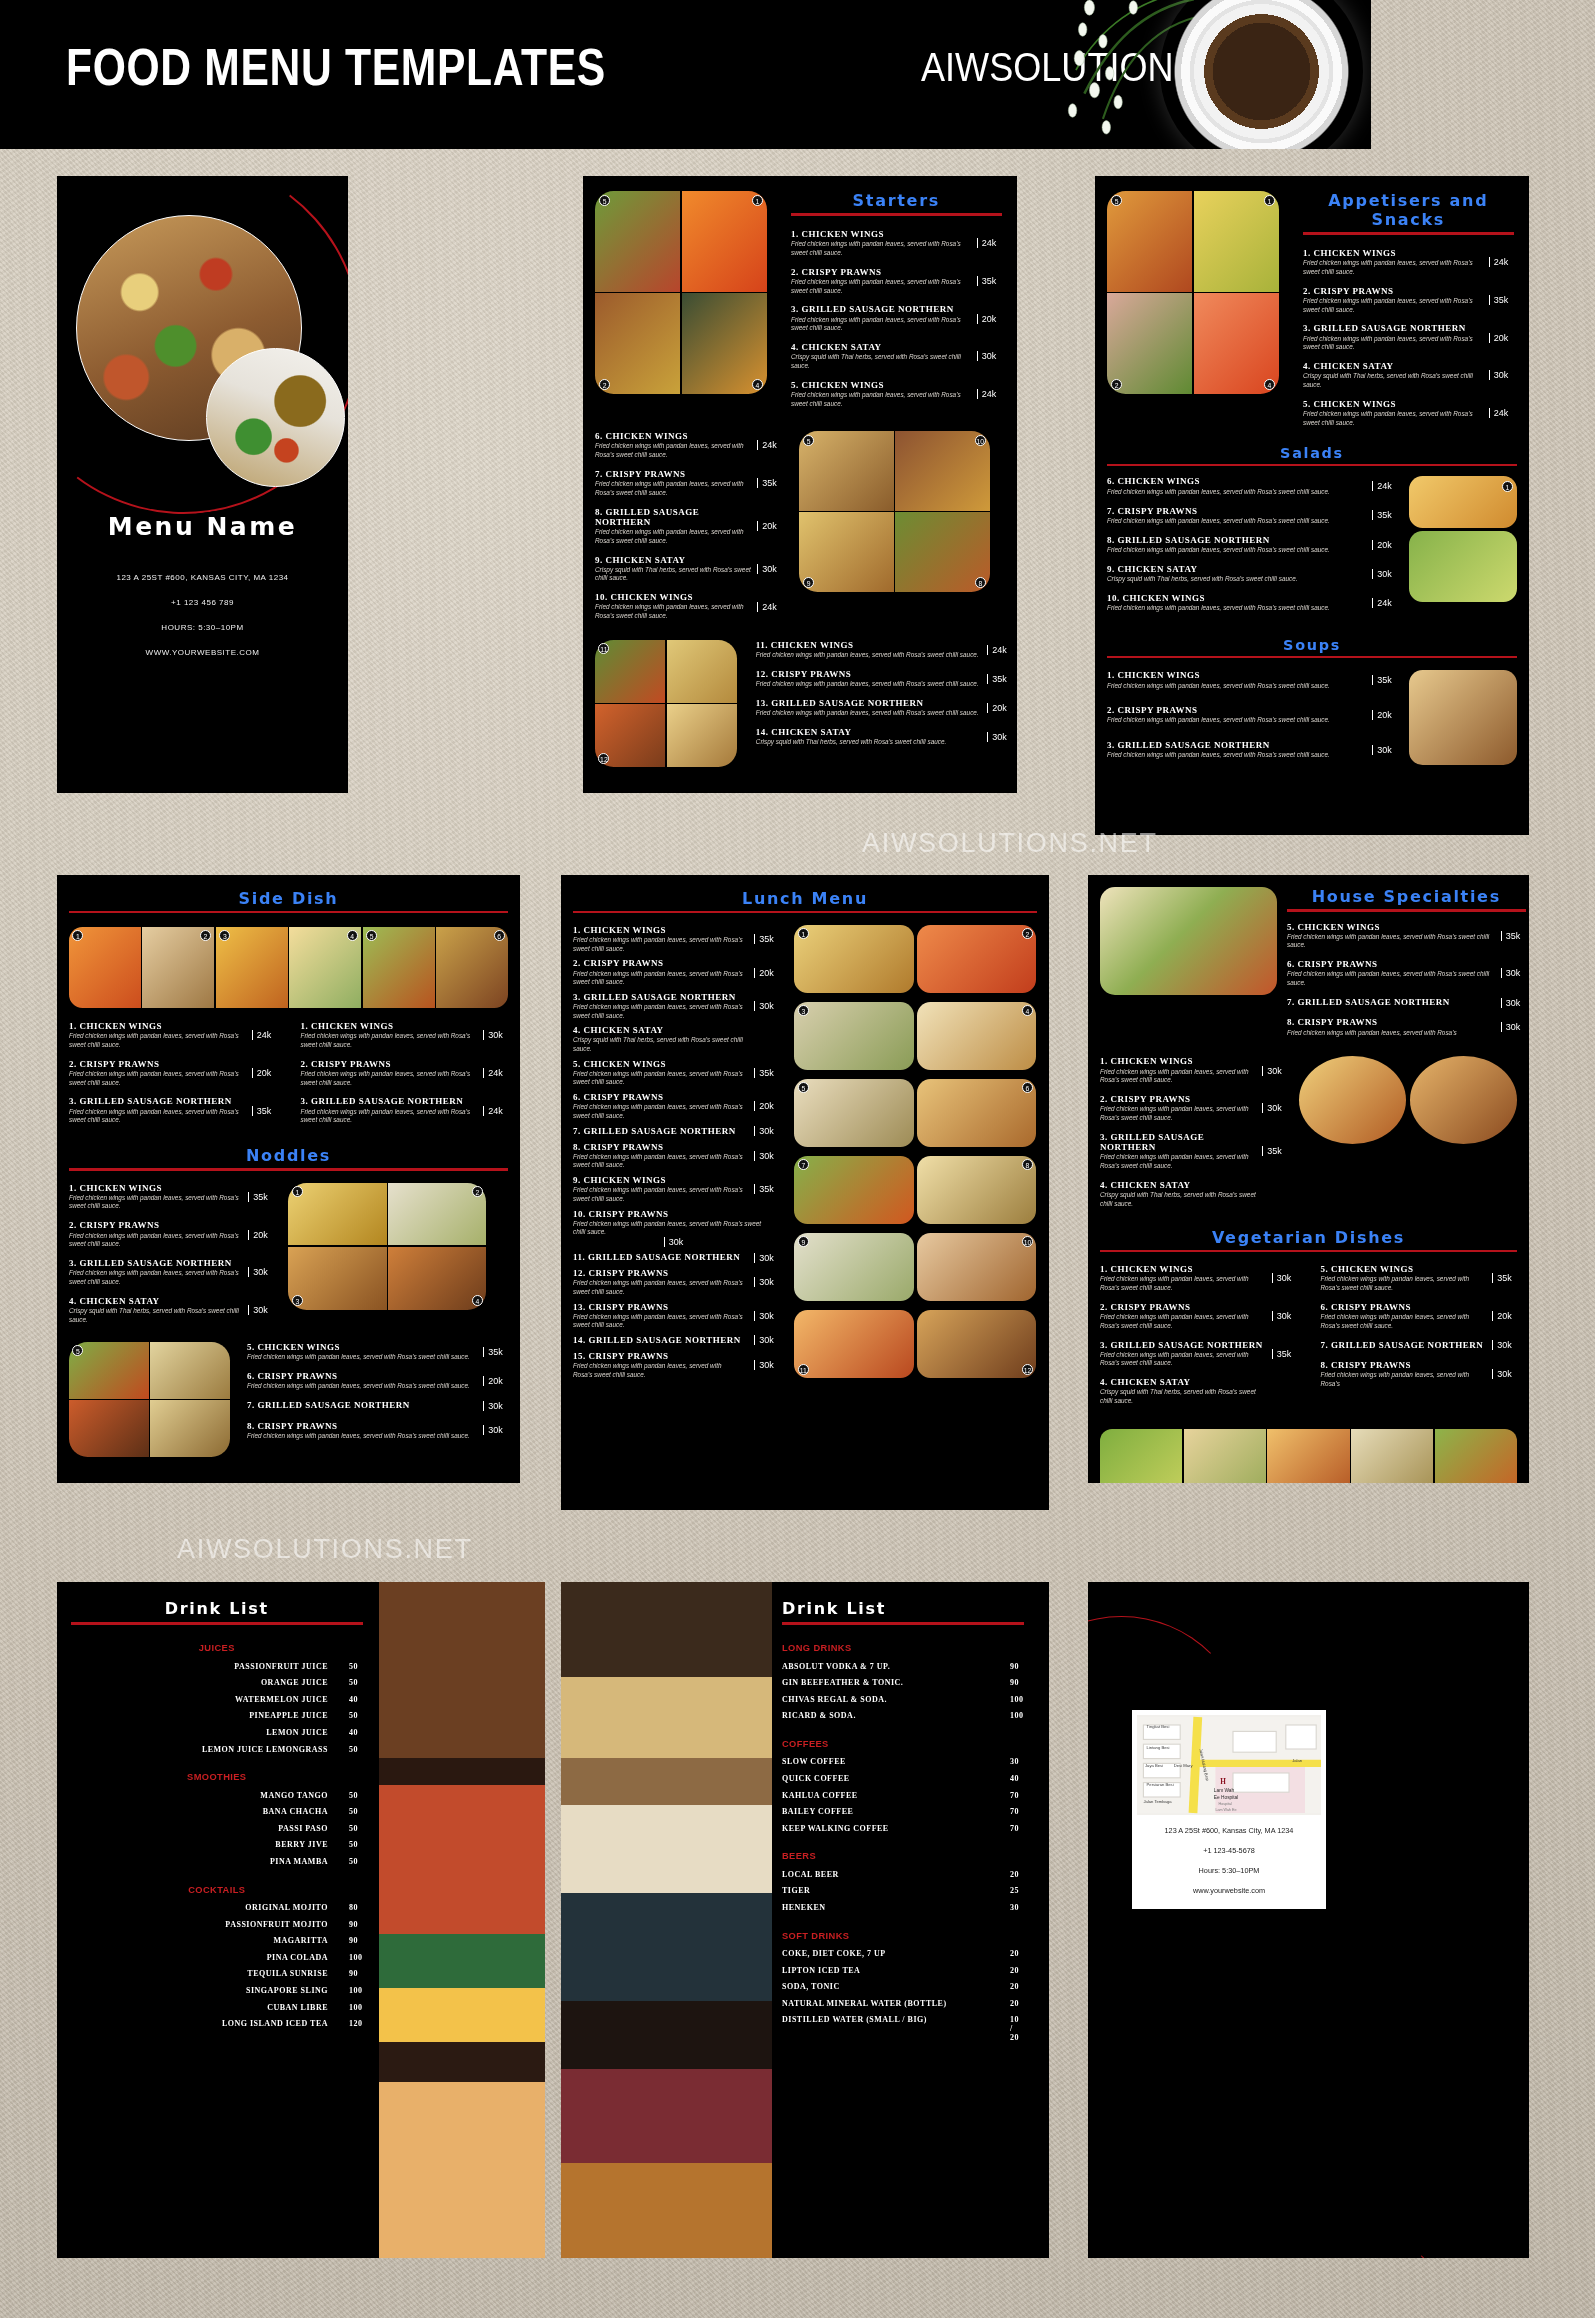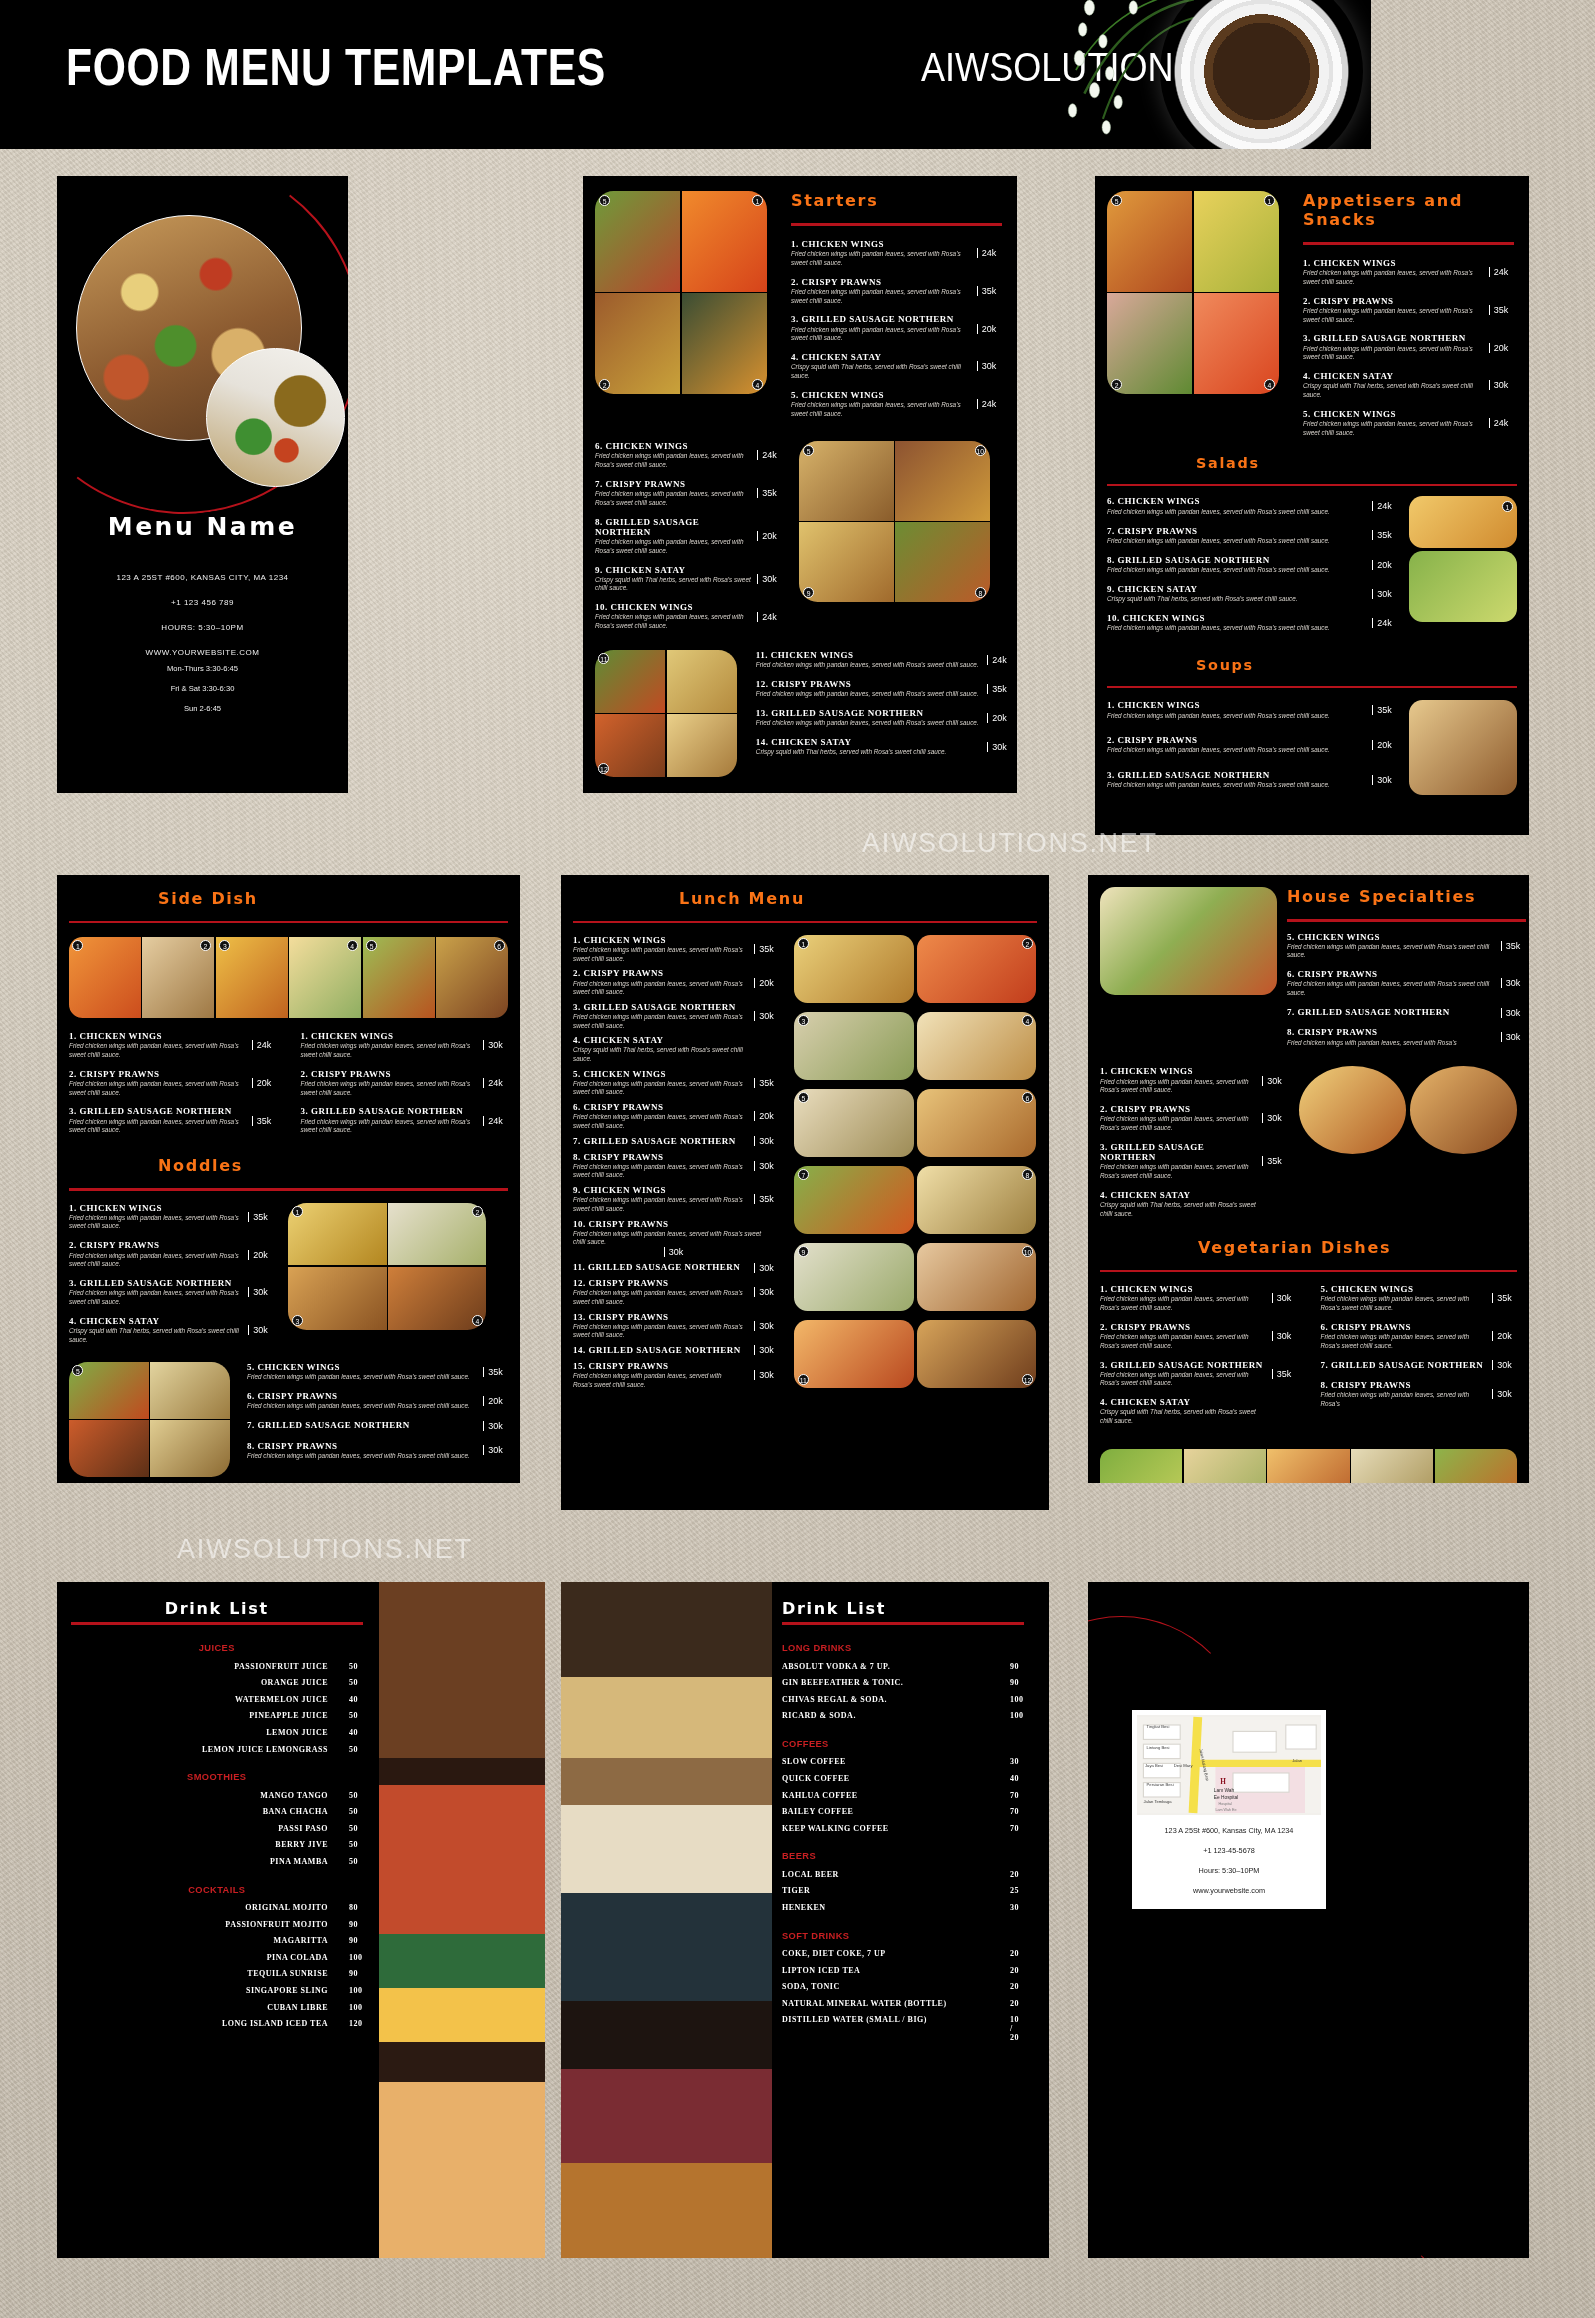--- a/index.html
+++ b/index.html
@@ -42,23 +42,23 @@
     position:absolute;right:8.4px;top:-30px;width:203px;height:203px;border-radius:50%;
     background:radial-gradient(circle at 50% 50%, #3a2414 0 34%, #5a3a1e 34% 40%, #f2f2f2 40% 47%, #e3e3e3 47% 50%, #fafafa 50% 56%, #d6d6d6 56% 60%, rgba(0,0,0,0) 61%);
     box-shadow:0 0 22px rgba(255,255,255,.18);
   }
   .vine{position:absolute;right:177px;top:-8.4px;width:253px;height:161px;}
 
   
   .page{position:absolute;background:#000;overflow:hidden;}
   .redline{height:2.5px;background:#b5121b;width:100%;}
   .sec-title{
-    color:#f97316;font-size:16px;letter-spacing:1.7px;
+    color:#3b82f6;font-size:16px;letter-spacing:1.7px;
     font-family:"DejaVu Sans",sans-serif;font-weight:600;
-    padding-bottom:13px;
+    text-align:center;padding-bottom:3px;
   }
   .sec-title.small{font-size:14.4px;}
   .sec-head{margin:0 12px;}
 
   .item{margin-bottom:9.3px;display:flex;align-items:flex-start;}
   .item .txt{flex:1;padding-right:5px;}
   .item .nm{
     color:#fff;font-family:"Liberation Serif",serif;font-weight:bold;
     font-size:9px;letter-spacing:0.5px;line-height:1.15;
   }
@@ -193,25 +193,20 @@
            radial-gradient(circle at 68% 38%, #8a6a1d 0 20%, rgba(0,0,0,0) 21%),
            linear-gradient(200deg,#f4f2ee 0%,#e6e2da 40%,#bba06a 100%);"></div>
 
     <div class="menuname">Menu Name</div>
 
     <div class="addr">
       <div>123  A 25ST #600, KANSAS CITY, MA 1234</div>
       <div>+1 123 456 789</div>
       <div>HOURS: 5:30–10PM</div>
       <div>WWW.YOURWEBSITE.COM</div>
-    </div>
-    <div class="hrs">
-      <div>Mon-Thurs 3:30-6:45</div>
-      <div>Fri &amp; Sat 3:30-6:30</div>
-      <div>Sun 2-6:45</div>
     </div>
   </div>
 
   <div class="page" id="starters" style="left:583px;top:176px;width:434px;height:617px;">
     <div style="display:flex;padding-top:15px;">
       <div class="quad" style="width:172px;height:203px;margin-left:12px;">
         <div class="ph" style="background:linear-gradient(135deg,#6e9b3a,#b8452c);">
           <span class="badge" style="left:4.2px;top:4.2px;">5</span>
           </div>
         <div class="ph" style="background:linear-gradient(135deg,#f08a2c,#d6431a);">

